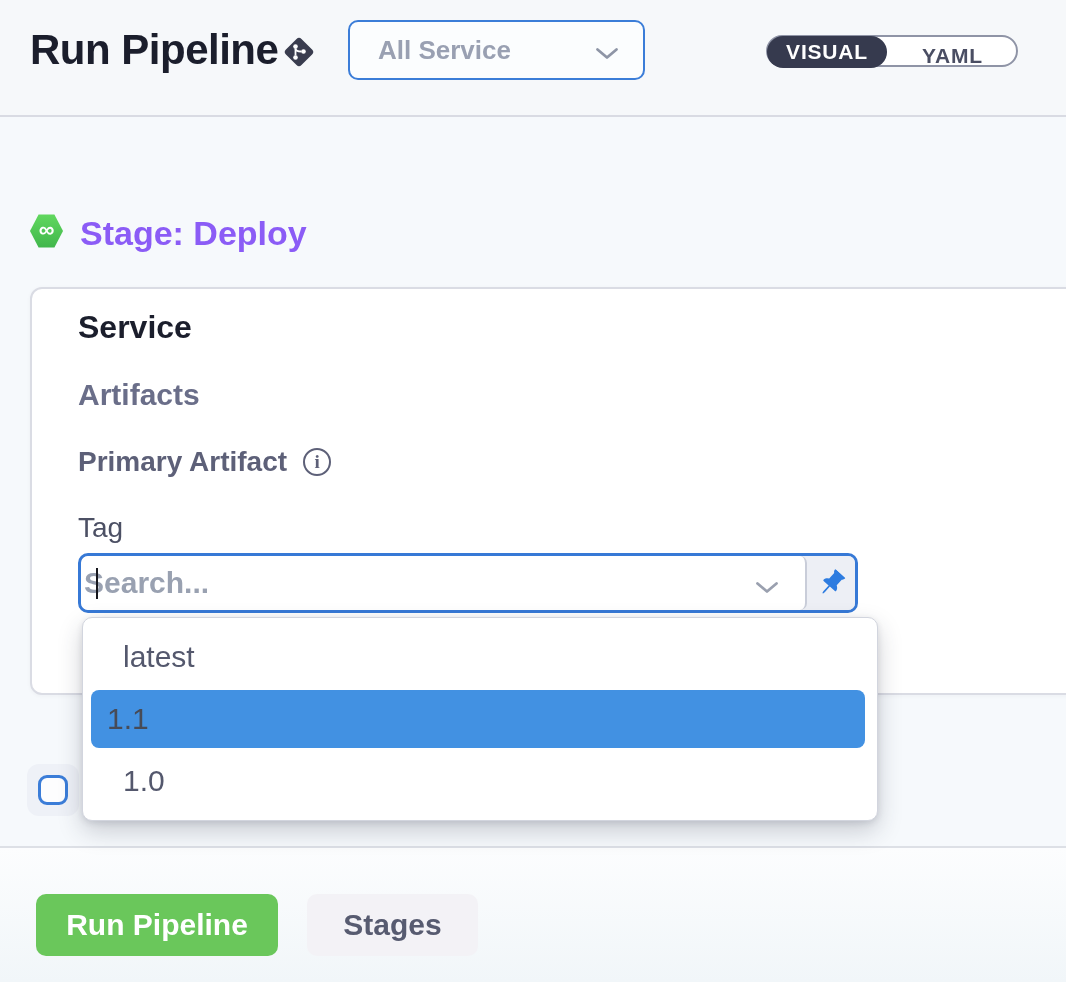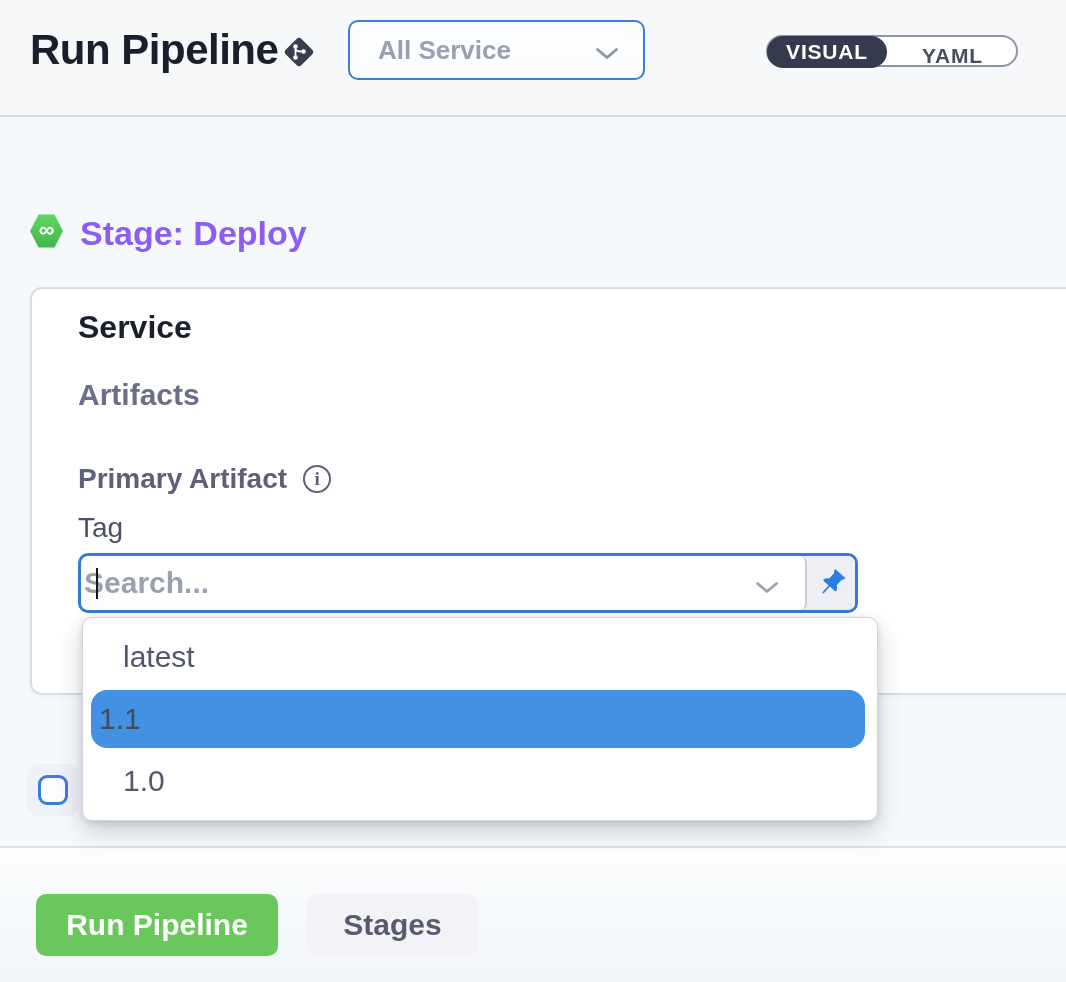--- a/index.html
+++ b/index.html
@@ -37,21 +37,21 @@
   .stage-hex span { color:#ffffff; font-size:22px; font-weight:700; line-height:1; margin-top:-2px; }
   .stage-title { position:absolute; left:80px; top:215px; font-size:34px; line-height:36px;
                  font-weight:700; color:#8b5cf6; }
 
   
   .card { position:absolute; left:30px; top:287px; width:1058px; height:408px;
           background:#ffffff; border:2px solid #dadce4; border-radius:12px;
           box-shadow:0 1px 4px rgba(30,35,60,0.04); z-index:1; }
   .service-title   { position:absolute; left:46px; top:20px;  font-size:32px; font-weight:700; color:#1b1e2c; }
   .artifacts-title { position:absolute; left:46px; top:89px;  font-size:30px; font-weight:700; color:#6a6e89; }
-  .primary-row     { position:absolute; left:46px; top:157px; display:flex; align-items:center;margin-top:17px; }
+  .primary-row     { position:absolute; left:46px; top:157px; display:flex; align-items:center; }
   .primary-label   { font-size:28px; font-weight:700; color:#5d6078; }
   .info-icon { width:28px; height:28px; margin-left:16px; border:2px solid #5d6078; border-radius:50%;
                display:flex; align-items:center; justify-content:center; cursor:pointer;
                font-family:"Liberation Serif","DejaVu Serif",serif;
                font-size:19px; font-weight:600; color:#5d6078; }
   .tag-label { position:absolute; left:46px; top:223px; font-size:28px; font-weight:500; color:#4c5064; }
 
   
   .combobox { position:absolute; left:46px; top:264px; width:780px; height:60px;
               border:3px solid #3779d6; border-radius:10px; background:#edeff5;
@@ -68,22 +68,22 @@
                 background:#edeff5; cursor:pointer; }
   .pin-button svg { transform:rotate(42deg); }
 
   .chevron svg { display:block; }
 
   
   .menu { position:absolute; left:82px; top:617px; width:796px; background:#ffffff;
           border:1px solid #d2d5de; border-radius:10px; padding:8px 0;
           box-shadow:0 10px 24px rgba(40,44,63,0.22), 0 2px 6px rgba(40,44,63,0.12); z-index:5; }
   .option { height:62px; line-height:62px; padding-left:40px; font-size:30px; color:#54586d; cursor:pointer; }
-  .option.highlighted { height:58px; line-height:58px; margin:2px 12px 2px 8px; padding-left:8px;
-                        background:#4291e2; border-radius:16px; color:#474b57; }
+  .option.highlighted { height:58px; line-height:58px; margin:2px 12px 2px 8px; padding-left:16px;
+                        background:#4291e2; border-radius:8px; color:#474b57; }
 
   
   .checkbox-halo { position:absolute; left:27px; top:764px; width:52px; height:52px;
                    background:#eef1f7; border-radius:12px; z-index:1; }
   .checkbox { position:absolute; left:38px; top:775px; width:30px; height:30px;
               background:#fdfdfe; border:3px solid #3b7dd8; border-radius:9px; cursor:pointer; z-index:2; }
 
   
   .footer { position:absolute; left:0; top:846px; width:1066px; height:136px;
             background:linear-gradient(180deg,#fcfdfe 0%,#f1f6f9 100%);

